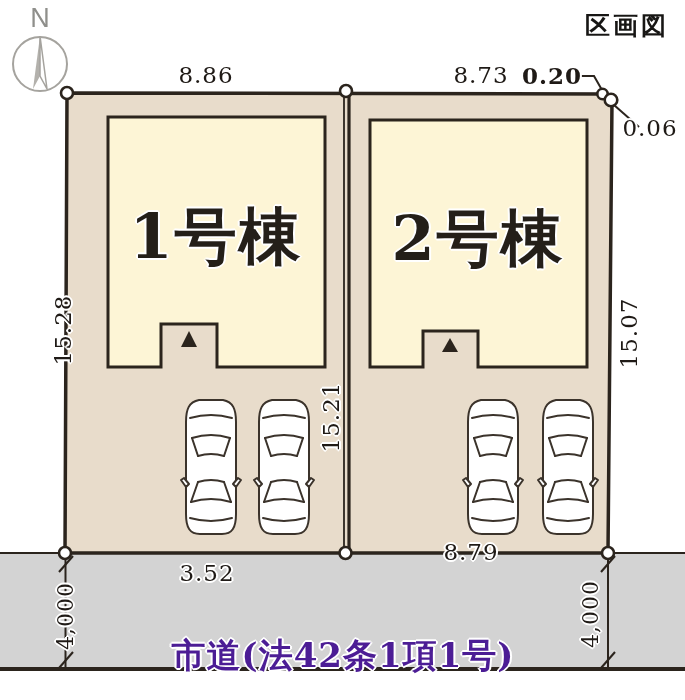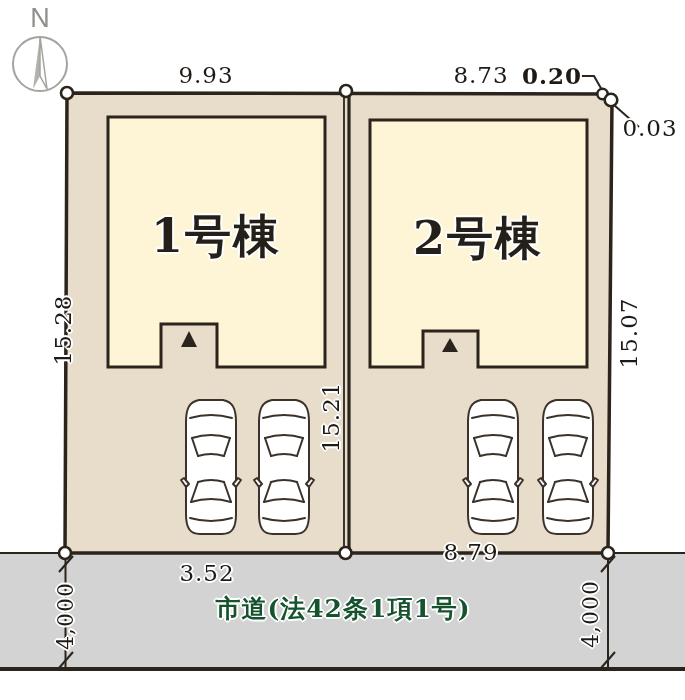--- a/index.html
+++ b/index.html
@@ -9,22 +9,22 @@
   }
   #plan-svg{position:absolute;left:0;top:0;}
   .label{
     position:absolute;color:#1f1a16;white-space:nowrap;
     transform:translate(-50%,-50%);
     text-shadow:-2px 0 0 #fff,2px 0 0 #fff,0 -2px 0 #fff,0 2px 0 #fff,
                 -1px -1px 0 #fff,1px 1px 0 #fff,-1px 1px 0 #fff,1px -1px 0 #fff;
   }
   .dim{font-size:23px;letter-spacing:1px;}
   .vert{transform:translate(-50%,-50%) rotate(-90deg);}
-  .bldg-label{font-size:46px;font-weight:bold;letter-spacing:2px;color:#241f19;}
-  .road-label{font-size:25px;font-weight:bold;letter-spacing:1px;color:#14532d;}
+  .bldg-label{font-size:62px;font-weight:bold;letter-spacing:2px;color:#241f19;}
+  .road-label{font-size:34px;font-weight:bold;letter-spacing:1px;color:#4c1d95;margin-top:48px;}
   .map-title{
     position:absolute;top:9px;right:16px;font-size:25px;font-weight:bold;
     letter-spacing:3px;color:#171614;transform:none;text-shadow:none;
   }
   .north-n{
     position:absolute;left:40px;top:18px;transform:translate(-50%,-50%);
     font-family:"Liberation Sans", sans-serif;font-size:27px;color:#8f8f8b;
     text-shadow:none;
   }
 </style>
@@ -99,26 +99,27 @@
       <circle cx="608" cy="553" r="6"></circle>
     </g>
 
     <g>
       <circle cx="40" cy="64" r="27" fill="#ffffff" stroke="#a5a39e" stroke-width="2"></circle>
       <polygon points="40,36 33,89 40,76" fill="#b3b1ac"></polygon>
       <polygon points="40,36 47,89 40,76" fill="#ffffff" stroke="#a5a39e" stroke-width="1.5"></polygon>
     </g>
   </svg>
 
+  <div class="map-title label">区画図</div>
   <div class="north-n label">N</div>
 
-  <div class="label dim" style="left:206px;top:75px;">9.93</div>
+  <div class="label dim" style="left:206px;top:75px;">8.86</div>
   <div class="label dim" style="left:481px;top:75px;">8.73</div>
   <div class="label dim" style="left:552px;top:75px;font-weight:bold;">0.20</div>
-  <div class="label dim" style="left:650px;top:128px;">0.03</div>
+  <div class="label dim" style="left:650px;top:128px;">0.06</div>
 
   <div class="label dim vert" style="left:63px;top:330px;">15.28</div>
   <div class="label dim vert" style="left:629px;top:333px;">15.07</div>
   <div class="label dim vert" style="left:331px;top:417px;">15.21</div>
 
   <div class="label dim" style="left:207px;top:573px;">3.52</div>
   <div class="label dim" style="left:471px;top:552px;">8.79</div>
 
   <div class="label dim vert" style="left:65px;top:616px;font-size:22px;">4,000</div>
   <div class="label dim vert" style="left:590px;top:614px;font-size:22px;">4,000</div>

